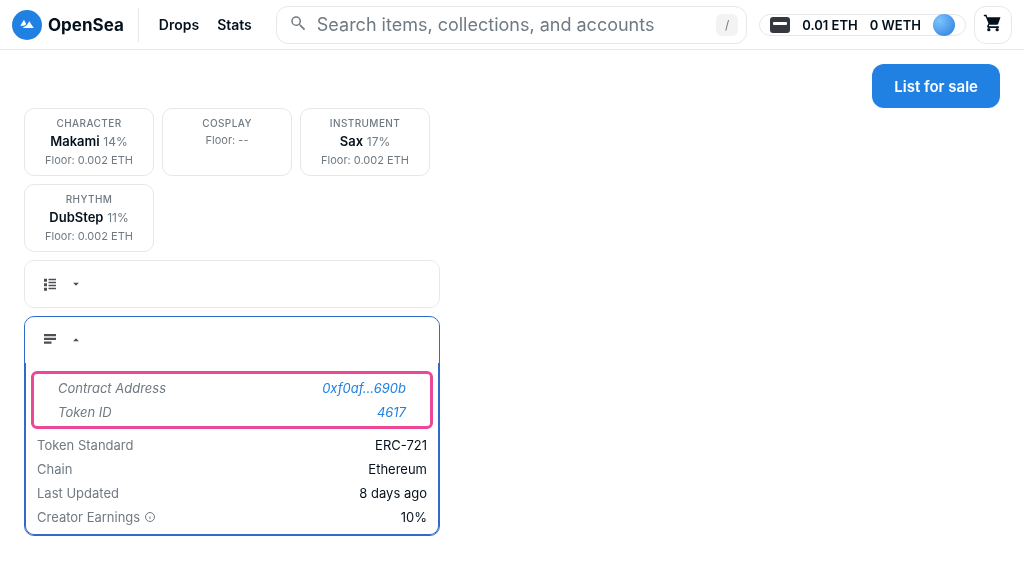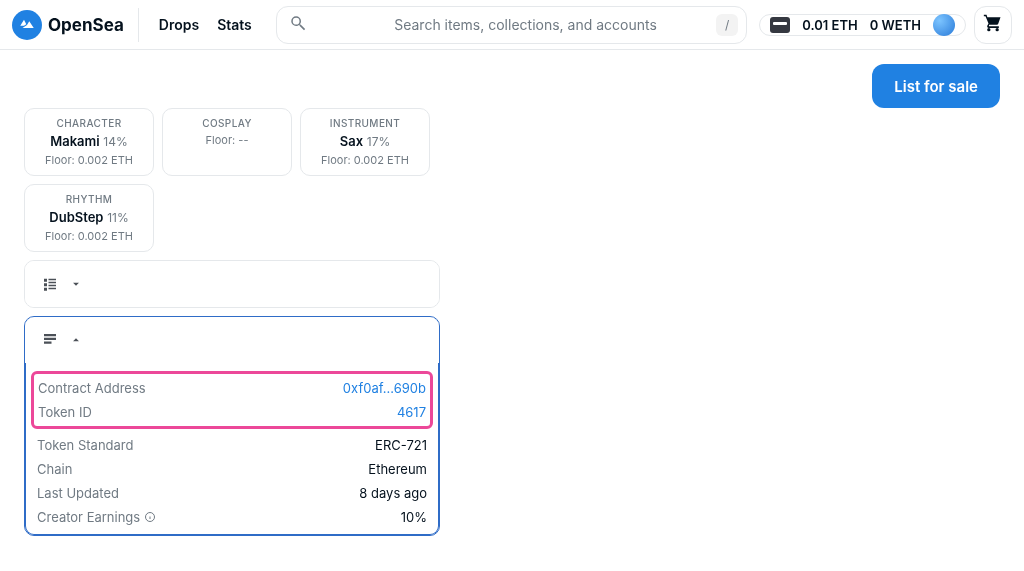--- a/index.html
+++ b/index.html
@@ -17,21 +17,21 @@
   
   .header{height:50px;border-bottom:1px solid var(--border);display:flex;align-items:center;padding:0 12px;gap:0;}
   .logo-wrap{display:flex;align-items:center;gap:6px;padding-right:14px;border-right:1px solid var(--border);height:34px;}
   .logo-circle{width:30px;height:30px;border-radius:50%;background:var(--blue);display:flex;align-items:center;justify-content:center;}
   .logo-circle svg{width:18px;height:18px;fill:#fff;}
   .logo-text{font-weight:700;font-size:17px;}
   .nav{display:flex;gap:18px;padding-left:20px;}
   .nav a{font-weight:600;font-size:14px;color:var(--text);text-decoration:none;}
   .search{flex:1;display:flex;align-items:center;margin-left:24px;margin-right:12px;border:1px solid var(--border);border-radius:12px;height:38px;padding:0 12px;gap:10px;color:var(--muted);position:relative;}
   .search svg{width:18px;height:18px;fill:var(--muted);}
-  .search input{border:none;outline:none;flex:1;font-size:14px;color:var(--text);background:transparent;text-align:center;}
+  .search input{border:none;outline:none;flex:1;font-size:18px;color:var(--text);background:transparent;}
   .search input::placeholder{color:var(--muted);}
   .search .slash{position:absolute;right:8px;width:22px;height:22px;border-radius:6px;background:#f3f3f3;display:flex;align-items:center;justify-content:center;font-size:12px;color:var(--muted);}
   .wallet{display:flex;align-items:center;gap:12px;border:1px solid var(--border);border-radius:12px;height:22px;padding:0 10px 0 10px;font-size:13px;font-weight:600;}
   .wallet .card-ic{width:20px;height:16px;border-radius:3px;background:#353840;position:relative;}
   .wallet .card-ic::after{content:"";position:absolute;left:3px;right:3px;top:5px;height:3px;background:#fff;border-radius:1px;}
   .wallet .avatar{width:22px;height:22px;border-radius:50%;background:radial-gradient(circle at 30% 30%, #7cc4ff, #2a7bd9);}
   .cart-btn{width:38px;height:38px;border:1px solid var(--border);border-radius:12px;display:flex;align-items:center;justify-content:center;margin-left:8px;}
   .cart-btn svg{width:20px;height:20px;fill:var(--text);}
 
   
@@ -58,21 +58,21 @@
   .panel-head .ic{width:18px;height:18px;display:flex;align-items:center;justify-content:center;}
   .panel-head .ic svg{width:18px;height:18px;fill:#4b5057;}
   .panel-head .grow{flex:1;}
   .panel-head .chev{width:14px;height:14px;}
   .panel-head .chev svg{width:14px;height:14px;fill:#4b5057;}
   .panel-body{padding:6px 0;}
 
   
   .hl{border:3px solid var(--pink);border-radius:6px;padding:2px 0;margin:2px 6px 4px 6px;}
   .row, .hl .row{display:flex;align-items:center;justify-content:space-between;padding:4px 12px;font-size:13px;}
-  .hl .row{padding:4px 4px;}
+  .hl .row{padding:4px 24px;font-style:italic;}
   .row .lab{color:var(--muted);}
   .row .val{color:var(--text);}
   .row .val.link{color:var(--blue);}
   .row .info{display:inline-flex;align-items:center;gap:4px;}
   .row .info svg{width:12px;height:12px;fill:none;stroke:var(--muted);stroke-width:2;}
 </style>
 </head>
 <body>
 
 <div class="header">

